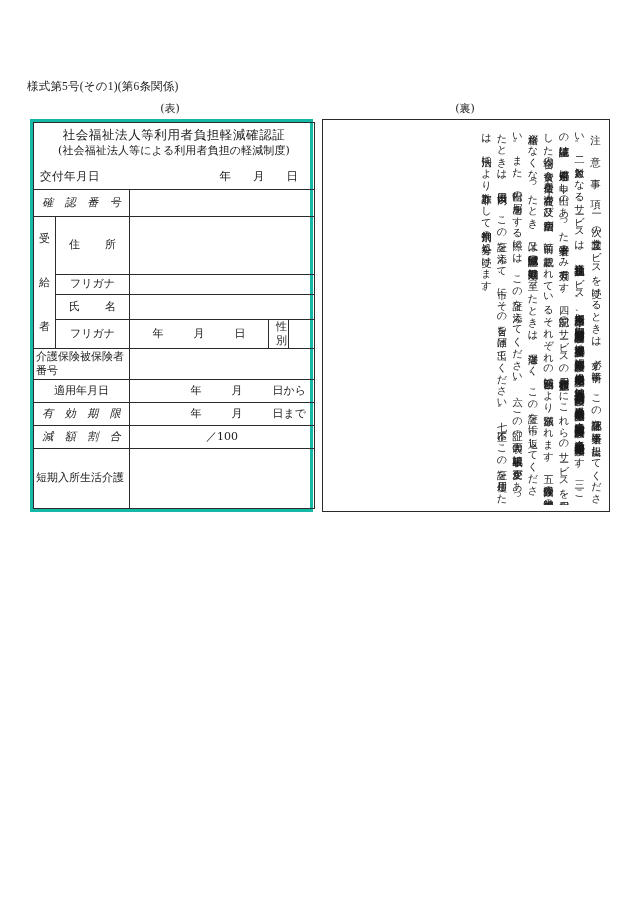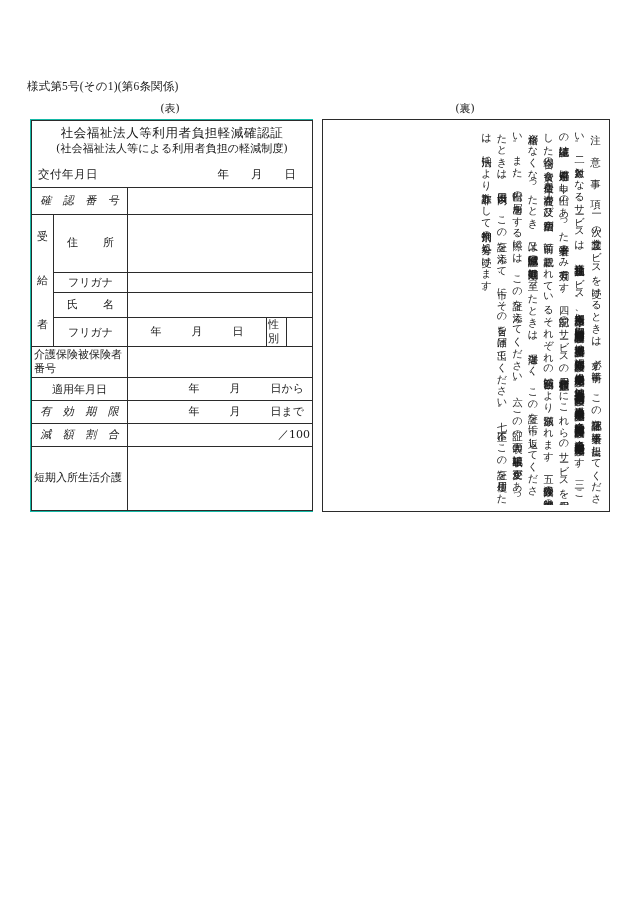--- a/index.html
+++ b/index.html
@@ -35,21 +35,21 @@
   .side-label.front { left: 130px; top: 101px; width: 80px; }
   .side-label.back  { left: 425px; top: 101px; width: 80px; }
 
   
   .front-panel {
     position: absolute;
     left: 30px;
     top: 119px;
     width: 283px;
     height: 393px;
-    border: 1px solid #14b8a6;
+    border: 3px solid #14b8a6;
     box-sizing: border-box;
   }
   table.front-table {
     width: 100%;
     height: 100%;
     border-collapse: collapse;
     table-layout: fixed;
   }
   table.front-table td {
     border: 1px solid #2b2b2b;
@@ -103,21 +103,20 @@
   }
   .lbl-spread2 {
     text-align: center;
     letter-spacing: 7px;
     text-indent: 7px;
     white-space: nowrap;
   }
   .lbl-plain {
     text-align: center;
     white-space: nowrap;
-    font-family: Liberation Serif, serif;
   }
   .lbl-left {
     text-align: left;
     padding-left: 2px !important;
     line-height: 1.35;
   }
 
   
   .vert-jukyusha {
     text-align: center;
@@ -153,29 +152,29 @@
   .birth-fill {
     display: flex;
     align-items: baseline;
     font-size: 11px;
     white-space: nowrap;
     justify-content: center;
     gap: 30px;
   }
 
   .gender-cell {
-    text-align: left;
+    text-align: right;
     font-size: 10px;
     line-height: 1.05;
     letter-spacing: 0;
     padding: 0 1px !important;
   }
 
   .ratio-fill {
-    text-align: right;
+    text-align: center;
     padding-right: 16px;
     font-size: 11.5px;
     white-space: nowrap;
   }
 
   
   .back-panel {
     position: absolute;
     left: 322px;
     top: 119px;

